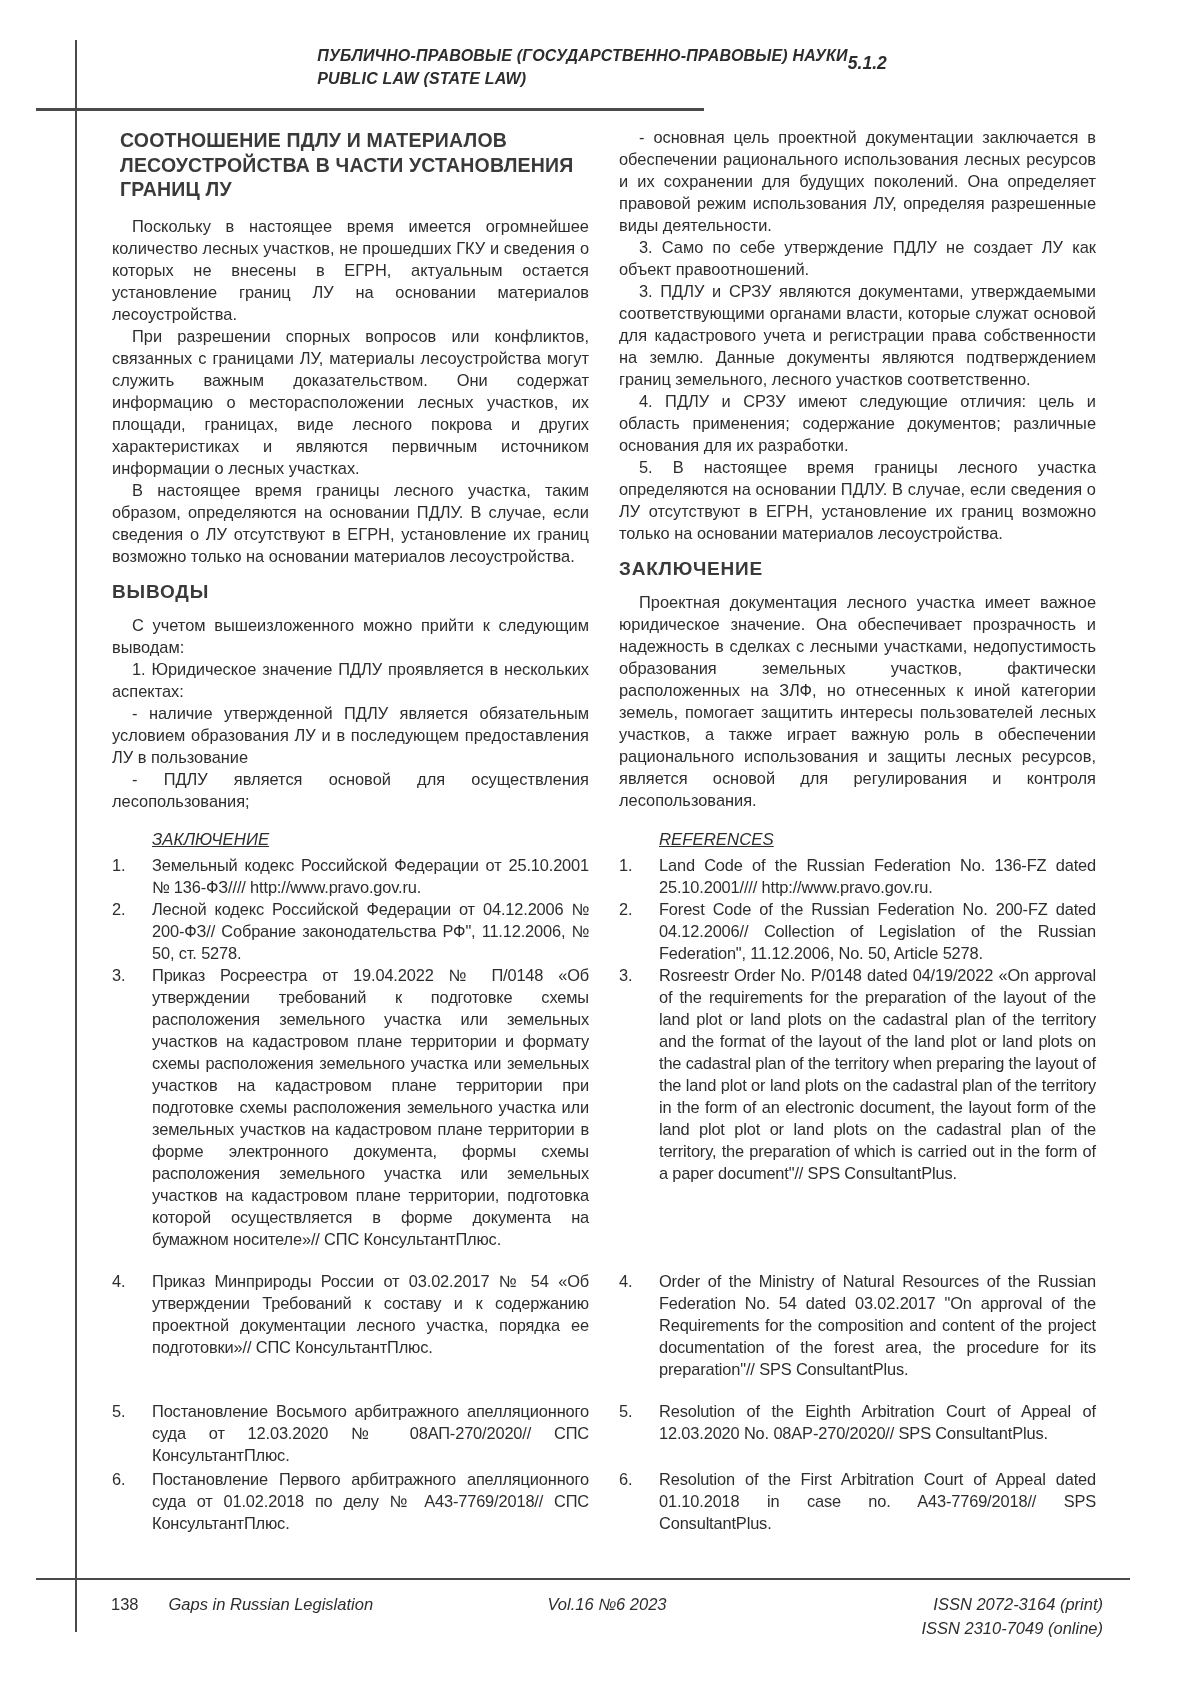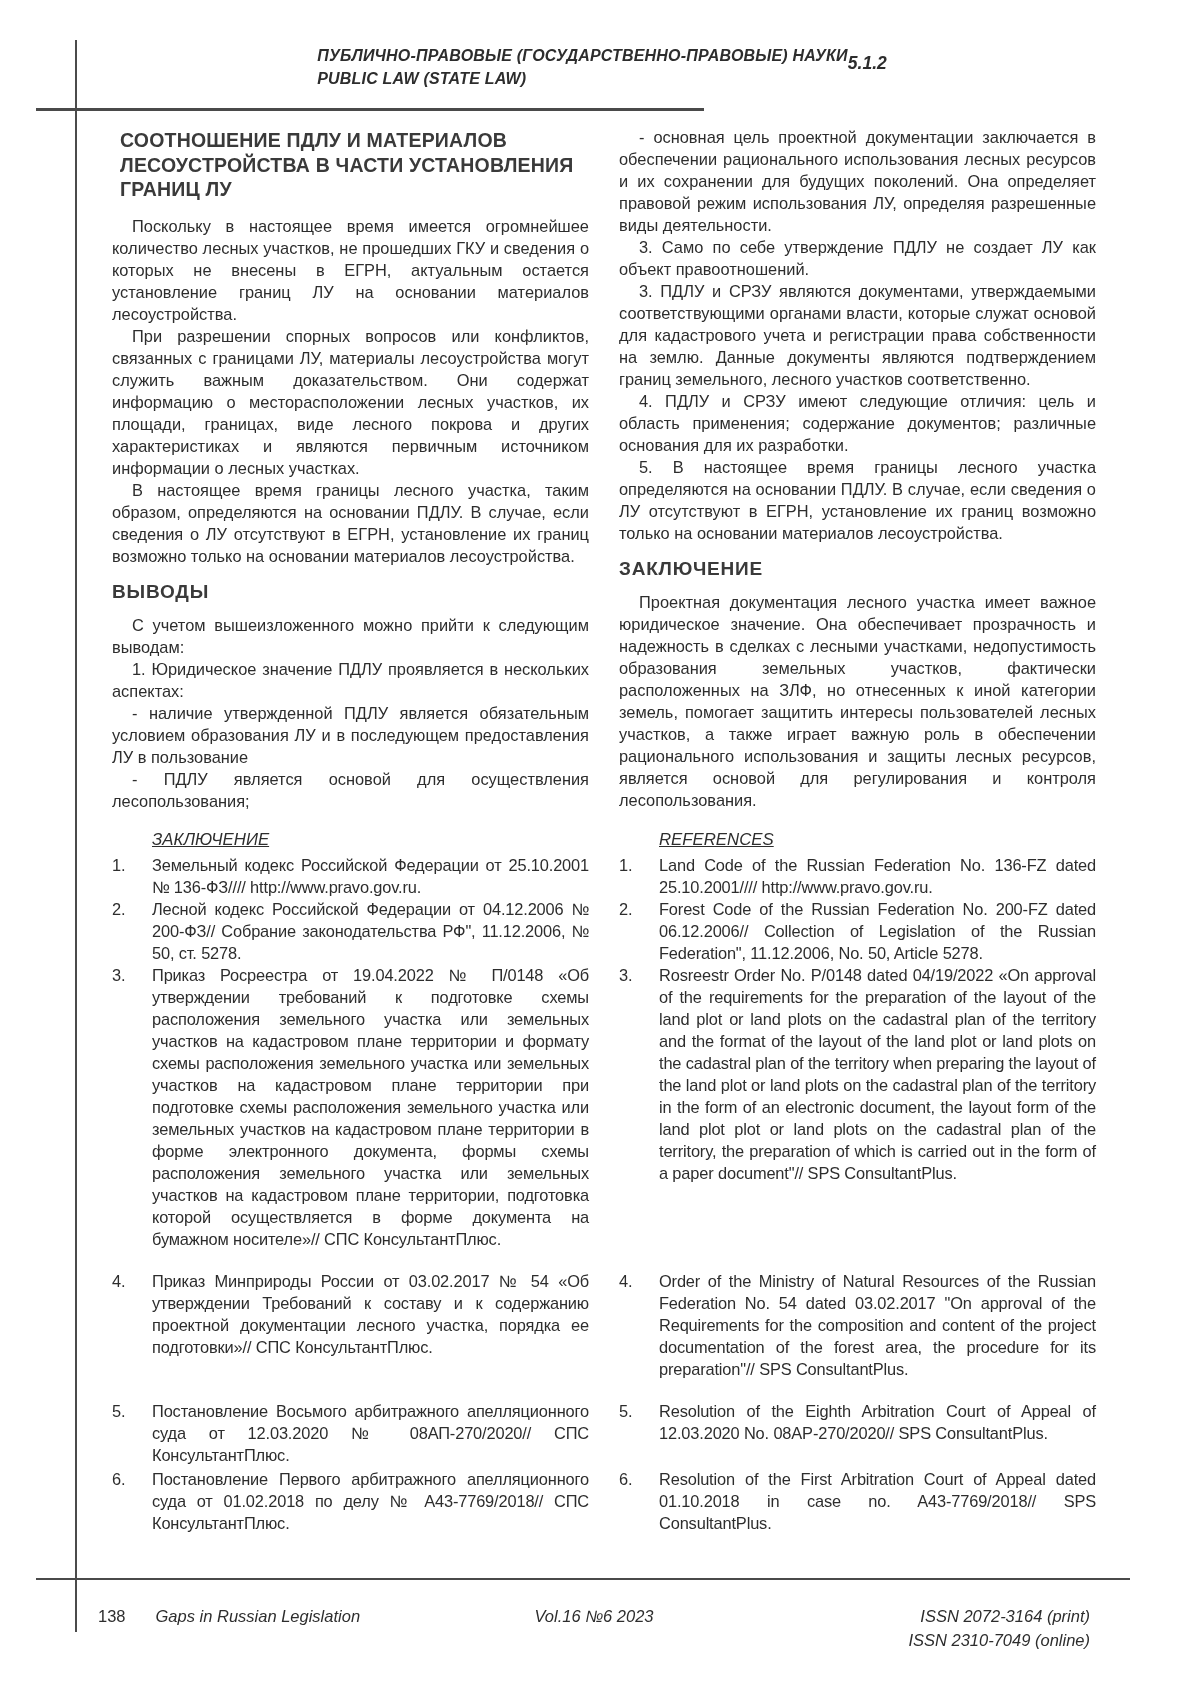--- a/index.html
+++ b/index.html
@@ -62,23 +62,23 @@
   .row-sp   { margin-top: 20px; }
   .row-sp2  { margin-top: 20px; }
   .row-last { margin-top: 2px; }
 
   
   .ftr-rule {
     position: absolute; left: 36px; top: 1578px;
     width: 1094px; height: 2px; background: #4a4a4a;
   }
   .ftr {
-    position: absolute; left: 98px; top: 1592px; width: 992px;
+    position: absolute; left: 111px; top: 1592px; width: 992px;
     display: flex; align-items: flex-start;
-    font-size: 16.5px; line-height: 24px; margin-top: 12px;
+    font-size: 16.5px; line-height: 24px;
   }
   .ftr-left  { flex: 1 1 0; display: flex; gap: 30px; white-space: nowrap; }
   .ftr-mid   { flex: 1 1 0; text-align: center; font-style: italic; white-space: nowrap; }
   .ftr-right { flex: 1 1 0; text-align: right; font-style: italic; }
   .ftr-page  { font-style: normal; }
   .ftr-journal { font-style: italic; }
 </style>
 </head>
 <body>
 
@@ -136,21 +136,21 @@
         <div class="ref-text">Приказ Росреестра от 19.04.2022 № П/0148 «Об утверждении требований к подготовке схемы расположения земельного участка или земельных участков на кадастровом плане территории и формату схемы расположения земельного участка или земельных участков на кадастровом плане территории при подготовке схемы расположения земельного участка или земельных участков на кадастровом плане территории в форме электронного документа, формы схемы расположения земельного участка или земельных участков на кадастровом плане территории, подготовка которой осуществляется в форме документа на бумажном носителе»// СПС КонсультантПлюс.</div>
       </div>
     </div>
     <div class="cell row-first">
       <div class="ref-item">
         <span class="ref-num">1.</span>
         <div class="ref-text">Land Code of the Russian Federation No. 136-FZ dated 25.10.2001//// http://www.pravo.gov.ru.</div>
       </div>
       <div class="ref-item">
         <span class="ref-num">2.</span>
-        <div class="ref-text">Forest Code of the Russian Federation No. 200-FZ dated 06.12.2006// Collection of Legislation of the Russian Federation", 11.12.2006, No. 50, Article 5278.</div>
+        <div class="ref-text">Forest Code of the Russian Federation No. 200-FZ dated 04.12.2006// Collection of Legislation of the Russian Federation", 11.12.2006, No. 50, Article 5278.</div>
       </div>
       <div class="ref-item">
         <span class="ref-num">3.</span>
         <div class="ref-text">Rosreestr Order No. P/0148 dated 04/19/2022 «On approval of the requirements for the preparation of the layout of the land plot or land plots on the cadastral plan of the territory and the format of the layout of the land plot or land plots on the cadastral plan of the territory when preparing the layout of the land plot or land plots on the cadastral plan of the territory in the form of an electronic document, the layout form of the land plot plot or land plots on the cadastral plan of the territory, the preparation of which is carried out in the form of a paper document"// SPS ConsultantPlus.</div>
       </div>
     </div>
 
     <div class="cell row-sp">
       <div class="ref-item">
         <span class="ref-num">4.</span>

